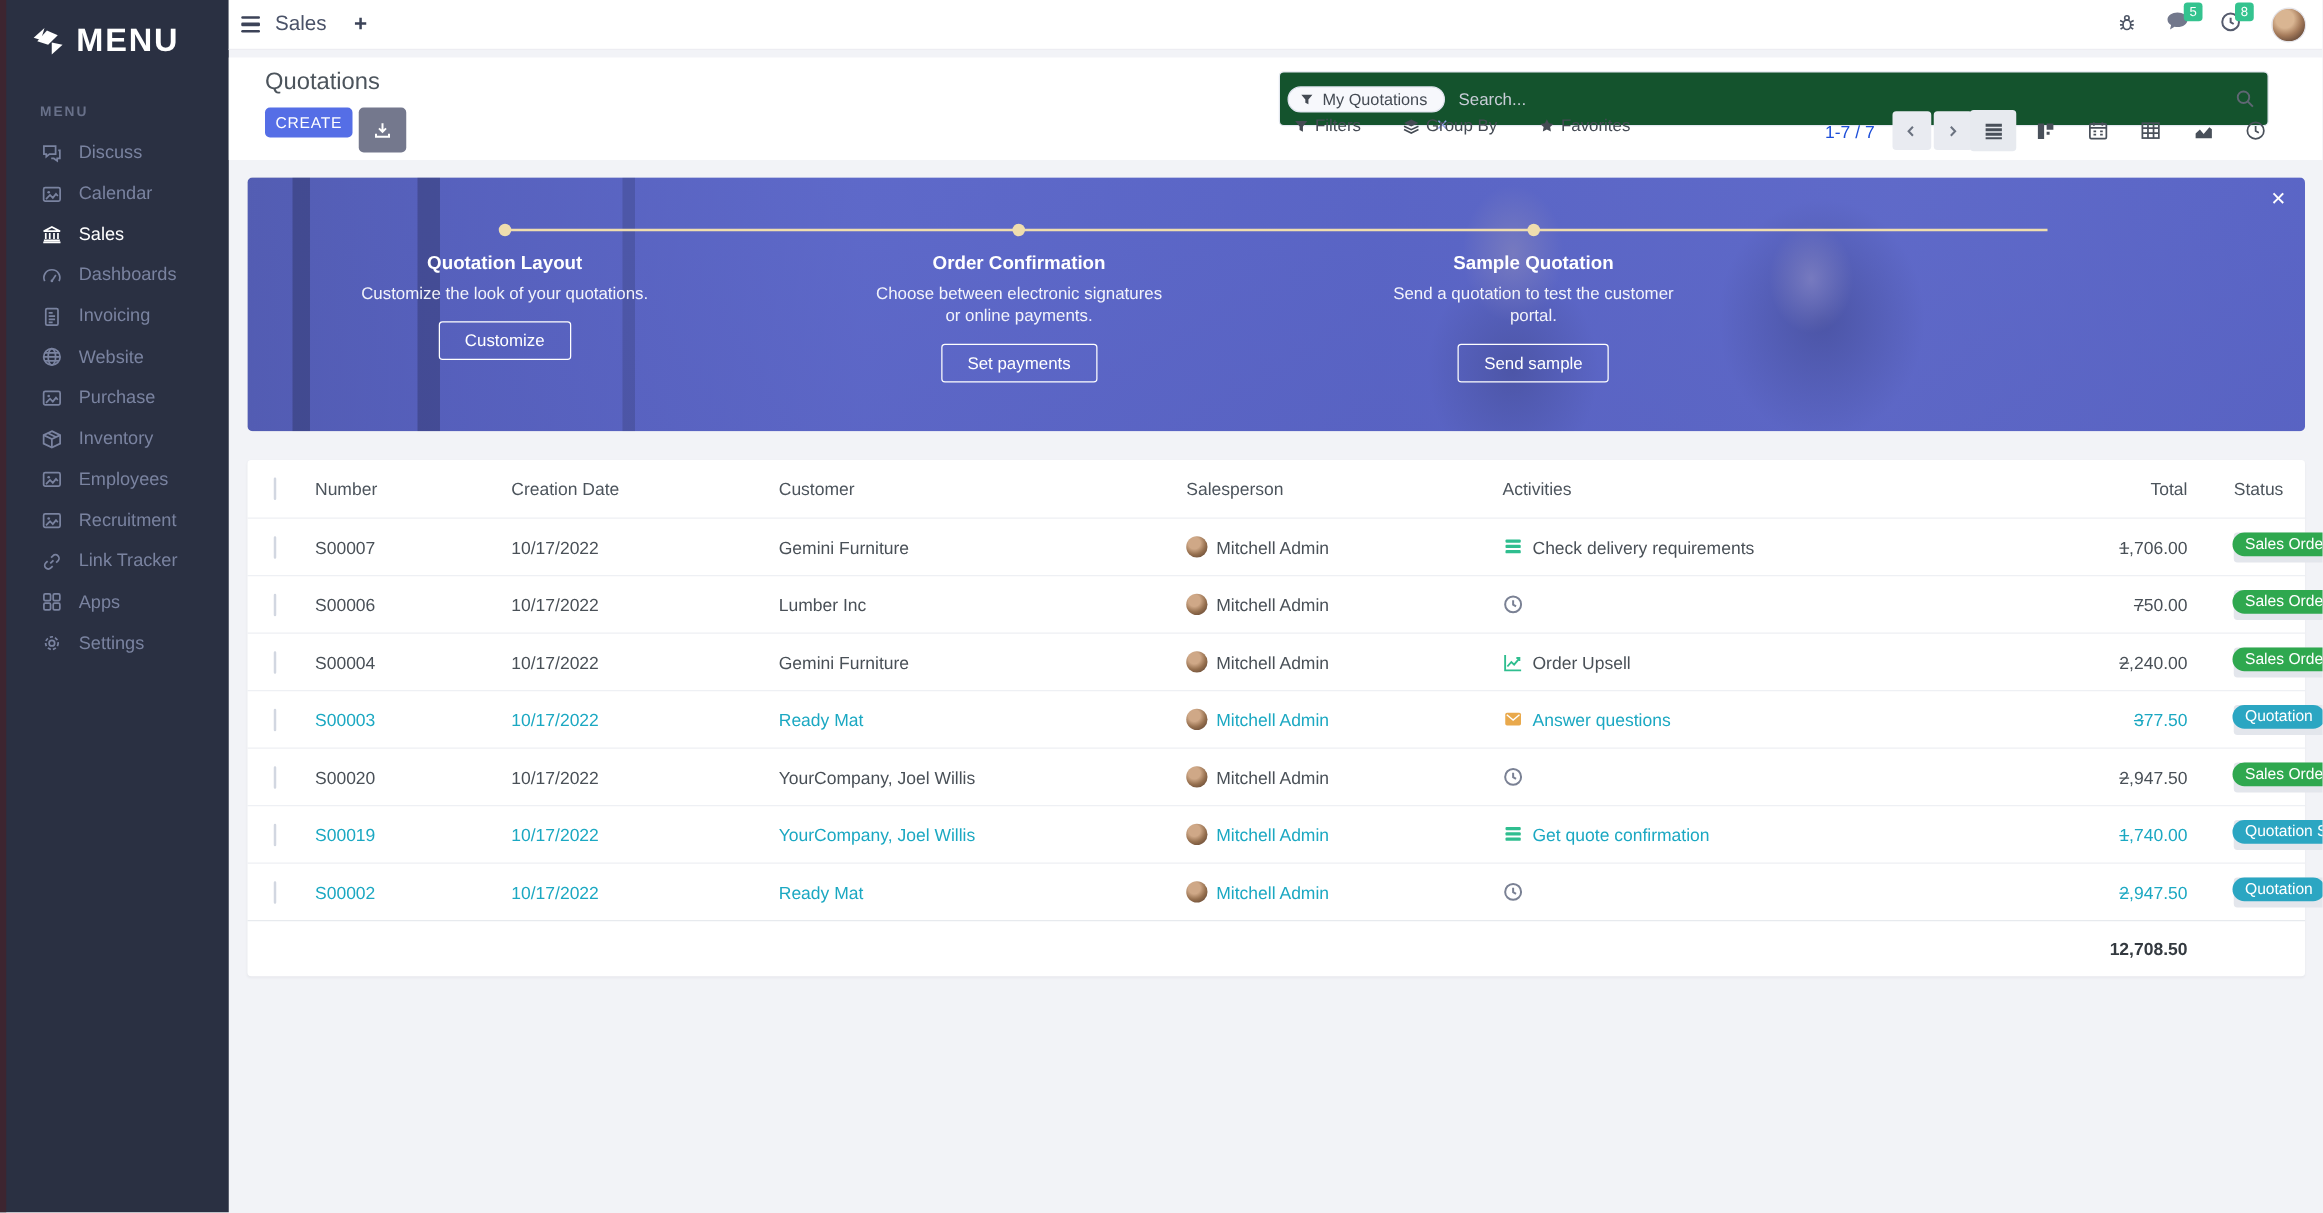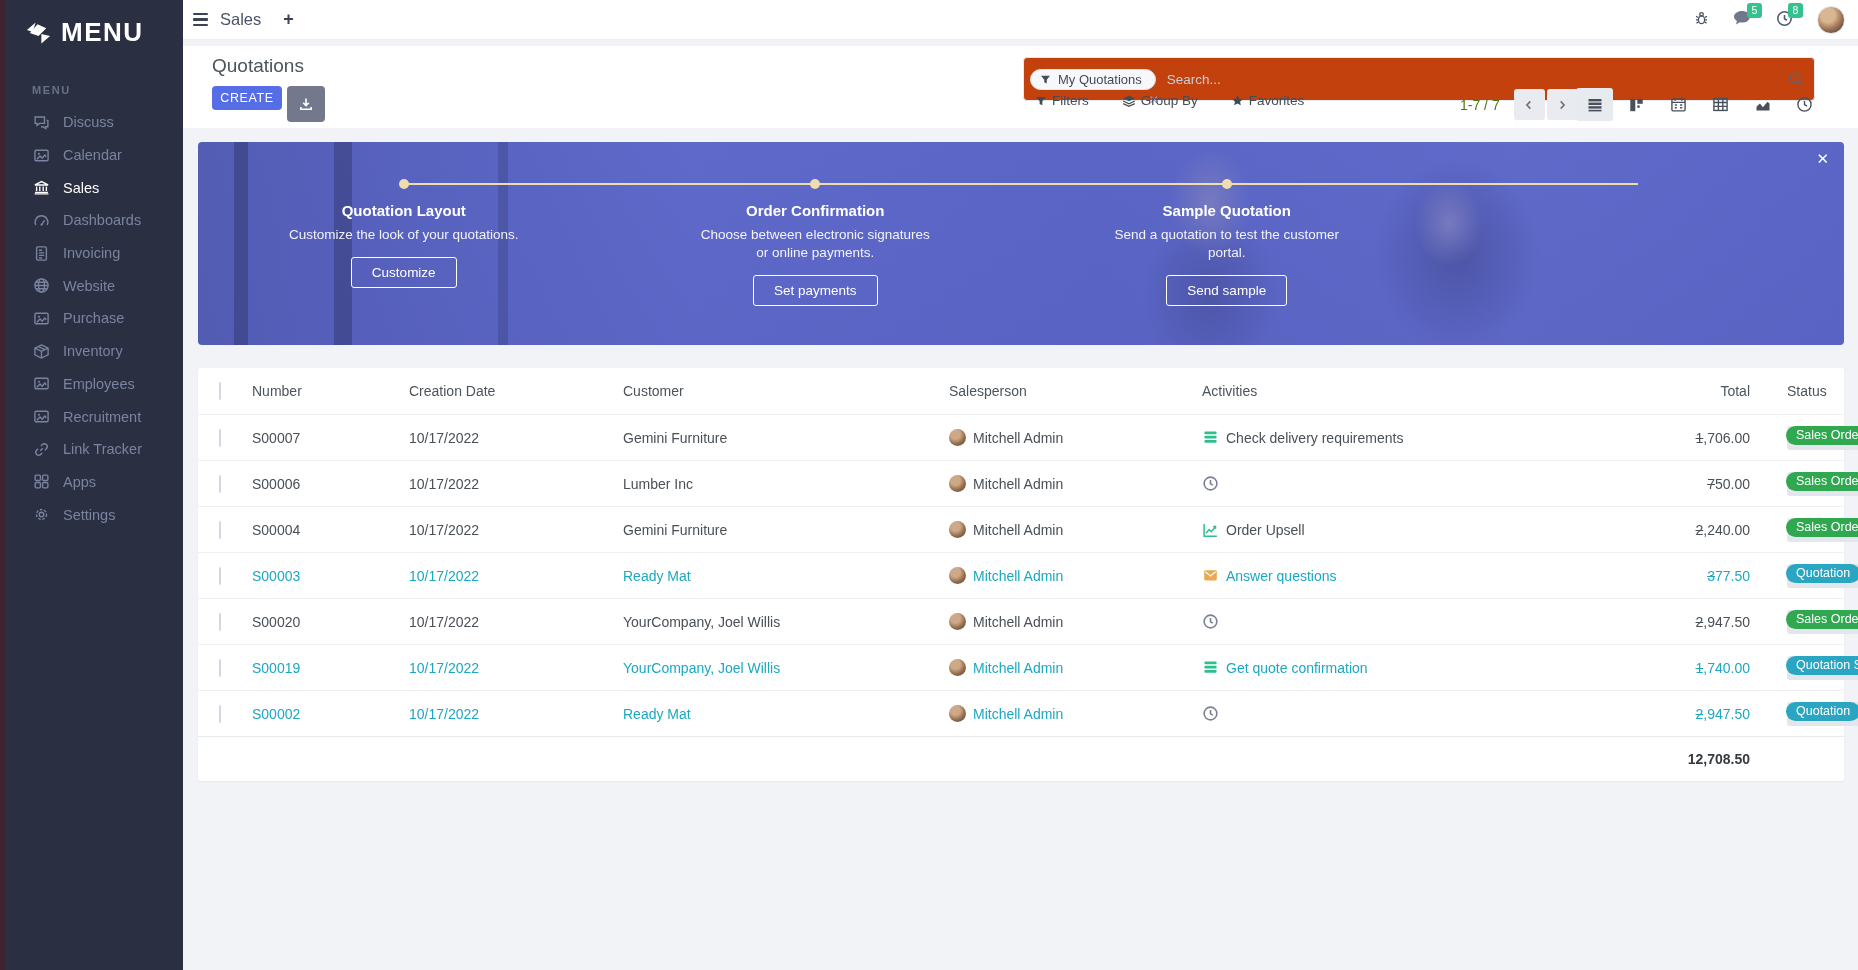--- a/index.html
+++ b/index.html
@@ -29,31 +29,31 @@
   .tb-right{position:absolute;right:13px;top:0;height:40px;display:flex;align-items:center;gap:24px}
   .tb-ic{position:relative;color:#4d5565;cursor:pointer}
   .tb-badge{position:absolute;top:-7px;right:-10px;min-width:15px;height:15px;padding:0 3px;background:#34c38f;color:#fff;font-size:10.5px;border-radius:3px;display:flex;align-items:center;justify-content:center}
   .avatar{width:28px;height:28px;border-radius:50%;background:radial-gradient(circle at 38% 32%,#d9b592 0 30%,#a57b5b 55%,#5d4334 85%,#3c2c22);border:1px solid #e4e4ea;cursor:pointer}
 
   
   #panel{position:absolute;left:183px;right:0;top:46px;height:82px;background:#fff}
   .page-title{position:absolute;left:29px;top:9px;font-size:19px;color:#4c545c}
   .btn-create{position:absolute;left:29px;top:40px;width:70px;height:24px;background:#556ee6;color:#fff;border:none;border-radius:4px;font-size:12.5px;letter-spacing:.6px;font-family:inherit;cursor:pointer}
   .btn-export{position:absolute;left:104px;top:40px;width:38px;height:36px;background:#74788d;border:none;border-radius:4px;color:#fff;cursor:pointer;display:flex;align-items:center;justify-content:center}
-  .searchbar{position:absolute;left:840px;top:11px;width:792px;height:44px;background:#c2410c;border:1px solid #e4e8f0;border-radius:4px;display:flex;align-items:center}
+  .searchbar{position:absolute;left:840px;top:11px;width:792px;height:44px;background:#14532d;border:1px solid #e4e8f0;border-radius:4px;display:flex;align-items:center}
   .facet{position:relative;margin-left:6px;display:flex;align-items:center;gap:7px;height:21px;padding:0 13px 0 9px;background:#f7f8fc;border:1px solid #dfe3ee;border-radius:11px;font-size:13px;color:#454b54;cursor:pointer}
   .facet .ic{color:#454b54}
   .facet-remove{position:absolute;right:-4px;top:23px;color:#92a0e6;font-size:12px;cursor:pointer}
   .search-ph{margin-left:11px;font-size:13.5px;color:#c9cdd8}
   .search-mag{margin-left:auto;margin-right:10px;color:#5f6673;cursor:pointer}
   .panel-tools{position:absolute;left:852px;top:47px;display:flex;align-items:center;gap:33px;font-size:13.5px;color:#454b54}
   .tool{display:flex;align-items:center;gap:5px;cursor:pointer}
   .tool .ic{color:#454b54}
   .pager{position:absolute;left:1277px;top:43px;display:flex;align-items:center}
-  .pager-text{font-size:14px;color:#4d7c0f;margin-right:12px}
+  .pager-text{font-size:14px;color:#1d4ed8;margin-right:12px}
   .pg-btn{width:31px;height:31px;background:#e9ebf1;border:none;border-radius:3px;color:#6b7280;display:flex;align-items:center;justify-content:center;cursor:pointer;margin-left:2px}
   .views{position:absolute;left:1393px;top:42px;display:flex;gap:5px}
   .view-btn{width:37px;height:33px;border:none;background:transparent;border-radius:3px;color:#49505a;display:flex;align-items:center;justify-content:center;cursor:pointer}
   .view-btn.active{background:#e7eaef}
 
   
   #banner{position:absolute;left:198px;top:142px;width:1646px;height:203px;border-radius:4px;overflow:hidden;
     background:
       linear-gradient(rgba(90,101,198,0.76),rgba(88,98,194,0.80)),
       radial-gradient(ellipse 58px 78px at 61.5% 30%,#d8c3ab 0%,rgba(216,195,171,0) 70%),

